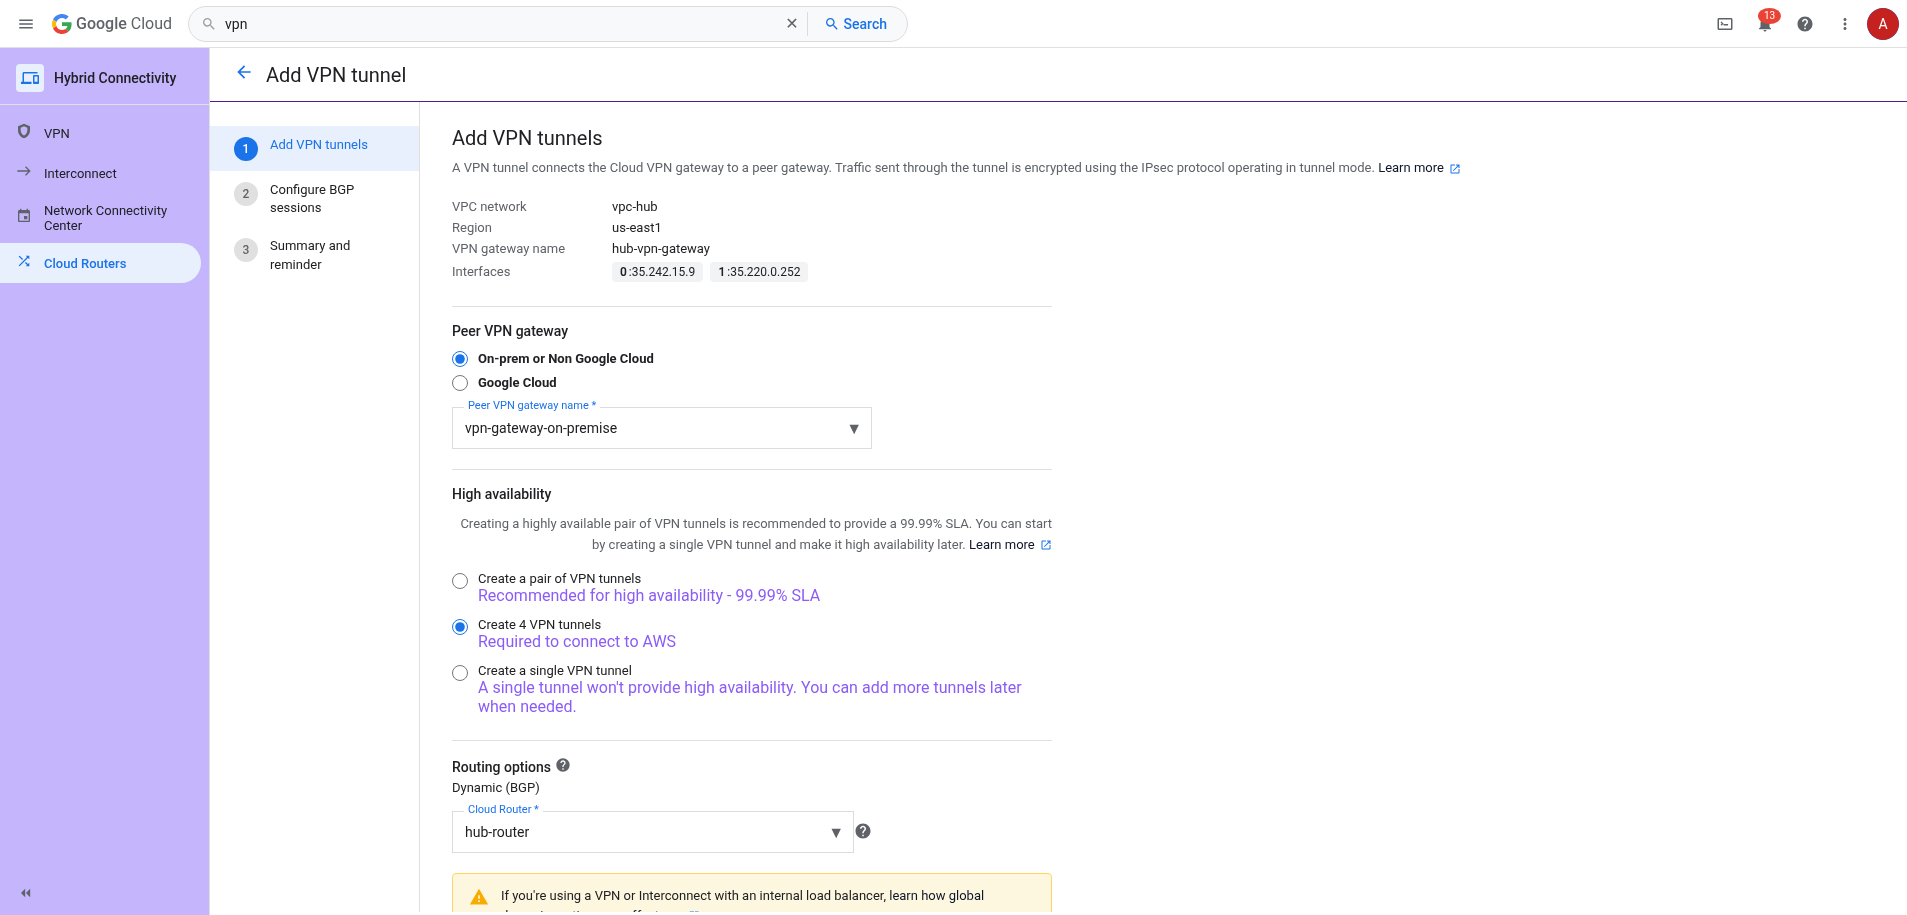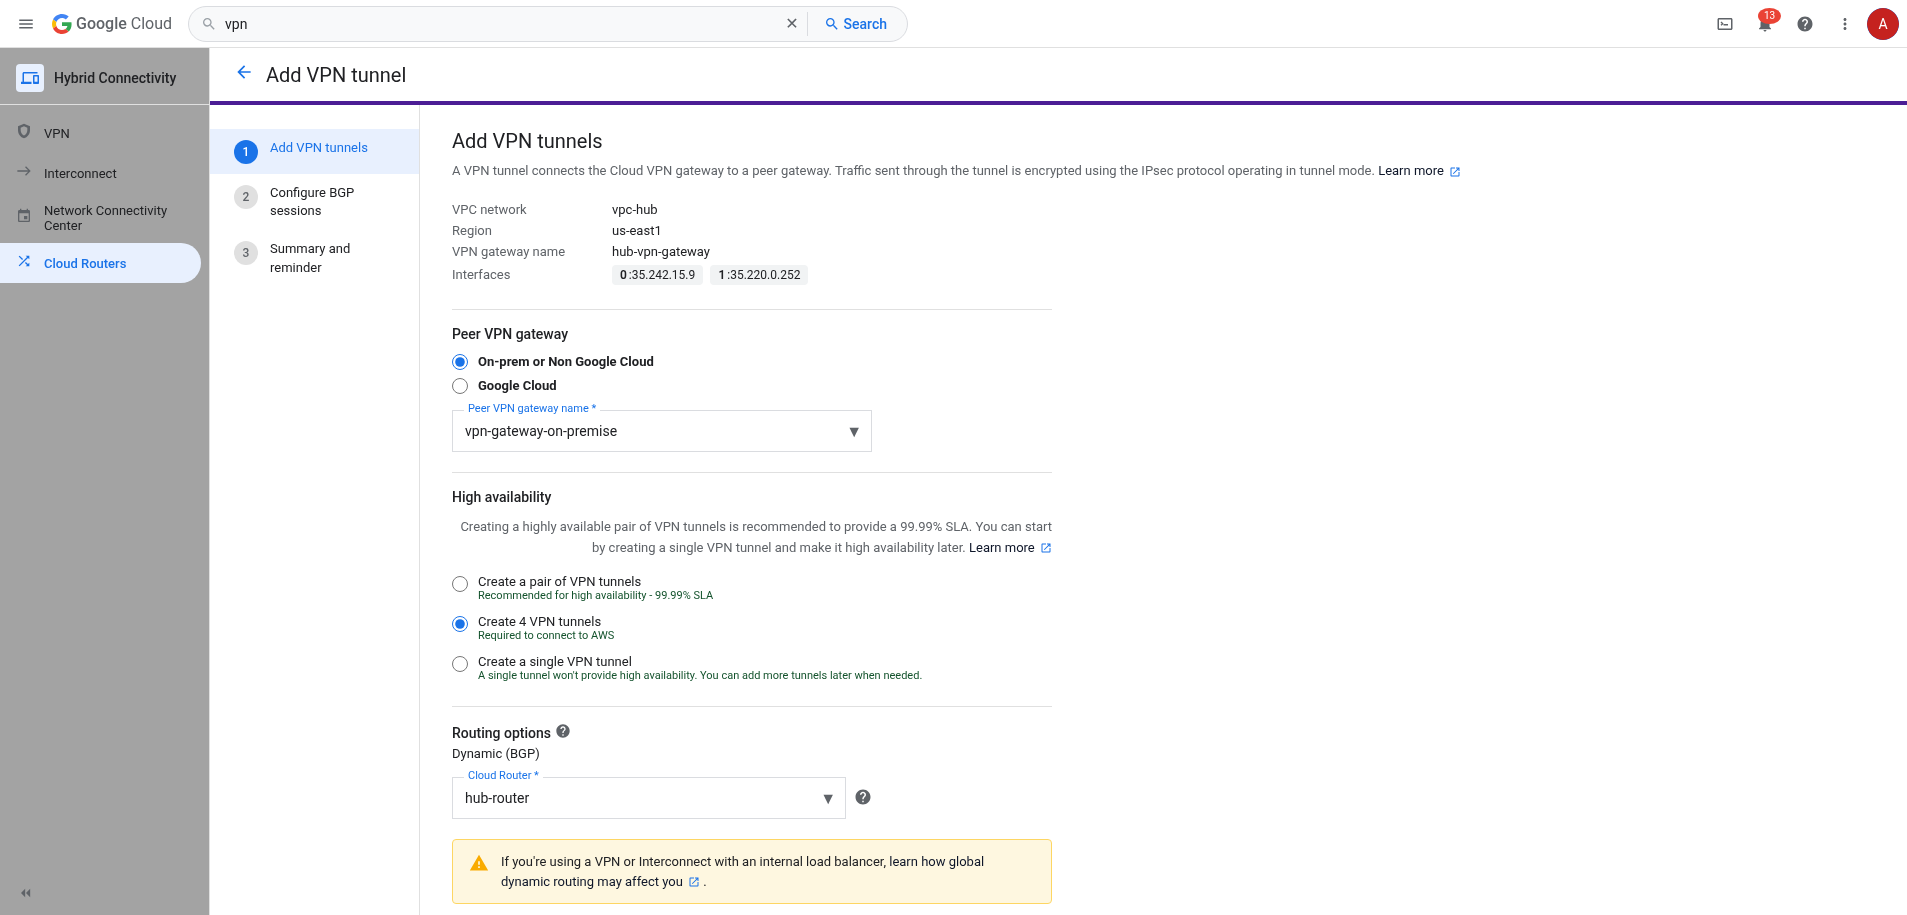--- a/index.html
+++ b/index.html
@@ -53,21 +53,21 @@
     
     .app-layout { display: flex; height: calc(100vh - 48px); }
 
     
     .sidebar {
       width: 210px;
       min-width: 210px;
       border-right: 1px solid #e0e0e0;
       display: flex;
       flex-direction: column;
-      background: #a3a3a3;
+      background: #c4b5fd;
       overflow-y: auto;
     }
     .sidebar-header {
       display: flex; align-items: center; gap: 10px;
       padding: 16px 16px 12px 16px;
       border-bottom: 1px solid #e0e0e0;
     }
     .sidebar-icon { width: 28px; height: 28px; background: #e8f0fe; border-radius: 4px; display: flex; align-items: center; justify-content: center; }
     .sidebar-title { font-size: 14px; font-weight: 500; color: #202124; }
     .sidebar-nav { padding: 8px 0; }
@@ -85,21 +85,21 @@
       font-size: 20px;
     }
 
     
     .main-content { flex: 1; overflow-y: auto; }
 
     
     .page-header {
       display: flex; align-items: center; gap: 12px;
       padding: 14px 24px;
-      border-bottom: 4px solid #4c1d95;
+      border-bottom: 1px solid #4c1d95;
       background: #fff;
     }
     .back-btn { color: #1a73e8; cursor: pointer; font-size: 20px; background: none; border: none; }
     .page-title { font-size: 20px; font-weight: 400; color: #202124; }
 
     
     .wizard-layout { display: flex; height: calc(100% - 57px); }
 
     
     .wizard-sidebar {
@@ -178,21 +178,21 @@
     .ha-section { margin-bottom: 20px; max-width: 600px; }
     .ha-desc { font-size: 13px; color: #5f6368; line-height: 1.6; margin-bottom: 12px; text-align: right; }
 
     .radio-option-group { display: flex; flex-direction: column; gap: 4px; margin-bottom: 4px; }
     .radio-option {
       display: flex; align-items: flex-start; gap: 10px; cursor: pointer; padding: 4px 0;
     }
     .radio-option input[type="radio"] { accent-color: #1a73e8; width: 16px; height: 16px; cursor: pointer; margin-top: 2px; flex-shrink: 0; }
     .radio-option-content { display: flex; flex-direction: column; }
     .radio-option-label { font-size: 13px; color: #202124; }
-    .radio-option-sublabel { font-size: 11px; color: #14532d; }
+    .radio-option-sublabel { font-size: 16px; color: #8b5cf6; }
 
     
     .routing-section { margin-bottom: 20px; max-width: 600px; }
     .routing-label { font-size: 14px; font-weight: 500; color: #202124; display: flex; align-items: center; gap: 4px; }
     .help-icon { cursor: pointer; color: #5f6368; font-size: 14px; }
     .routing-value { font-size: 13px; color: #202124; margin-top: 4px; margin-bottom: 16px; }
 
     
     .warning-banner {
       background: #fef7e0;
@@ -466,21 +466,21 @@
           <div class="routing-label">
             <span>Routing options</span>
             <span class="help-icon">
               <svg width="16" height="16" viewBox="0 0 24 24" fill="#5f6368">
                   <path d="M12 2C6.48 2 2 6.48 2 12s4.48 10 10 10 10-4.48 10-10S17.52 2 12 2zm1 17h-2v-2h2v2zm2.07-7.75l-.9.92C13.45 12.9 13 13.5 13 15h-2v-.5c0-1.1.45-2.1 1.17-2.83l1.24-1.26c.37-.36.59-.86.59-1.41 0-1.1-.9-2-2-2s-2 .9-2 2H8c0-2.21 1.79-4 4-4s4 1.79 4 4c0 .88-.36 1.68-.93 2.25z"></path>
                 </svg>
             </span>
           </div>
           <div class="routing-value">Dynamic (BGP)</div>
 
-          <div style="position:relative;max-width:420px;display:flex;align-items:center;gap:8px;">
+          <div style="position:relative;max-width:420px;display:flex;align-items:center;">
             <div class="dropdown-wrapper" style="flex:1;margin-bottom:0;">
               <span class="dropdown-label">Cloud Router *</span>
               <select class="dropdown-select">
                 <option>hub-router</option>
               </select>
               <span class="dropdown-arrow">▼</span>
             </div>
             <span style="color:#5f6368;cursor:pointer;flex-shrink:0;">
               <svg width="18" height="18" viewBox="0 0 24 24" fill="#5f6368">
                   <path d="M12 2C6.48 2 2 6.48 2 12s4.48 10 10 10 10-4.48 10-10S17.52 2 12 2zm1 17h-2v-2h2v2zm2.07-7.75l-.9.92C13.45 12.9 13 13.5 13 15h-2v-.5c0-1.1.45-2.1 1.17-2.83l1.24-1.26c.37-.36.59-.86.59-1.41 0-1.1-.9-2-2-2s-2 .9-2 2H8c0-2.21 1.79-4 4-4s4 1.79 4 4c0 .88-.36 1.68-.93 2.25z"></path>

